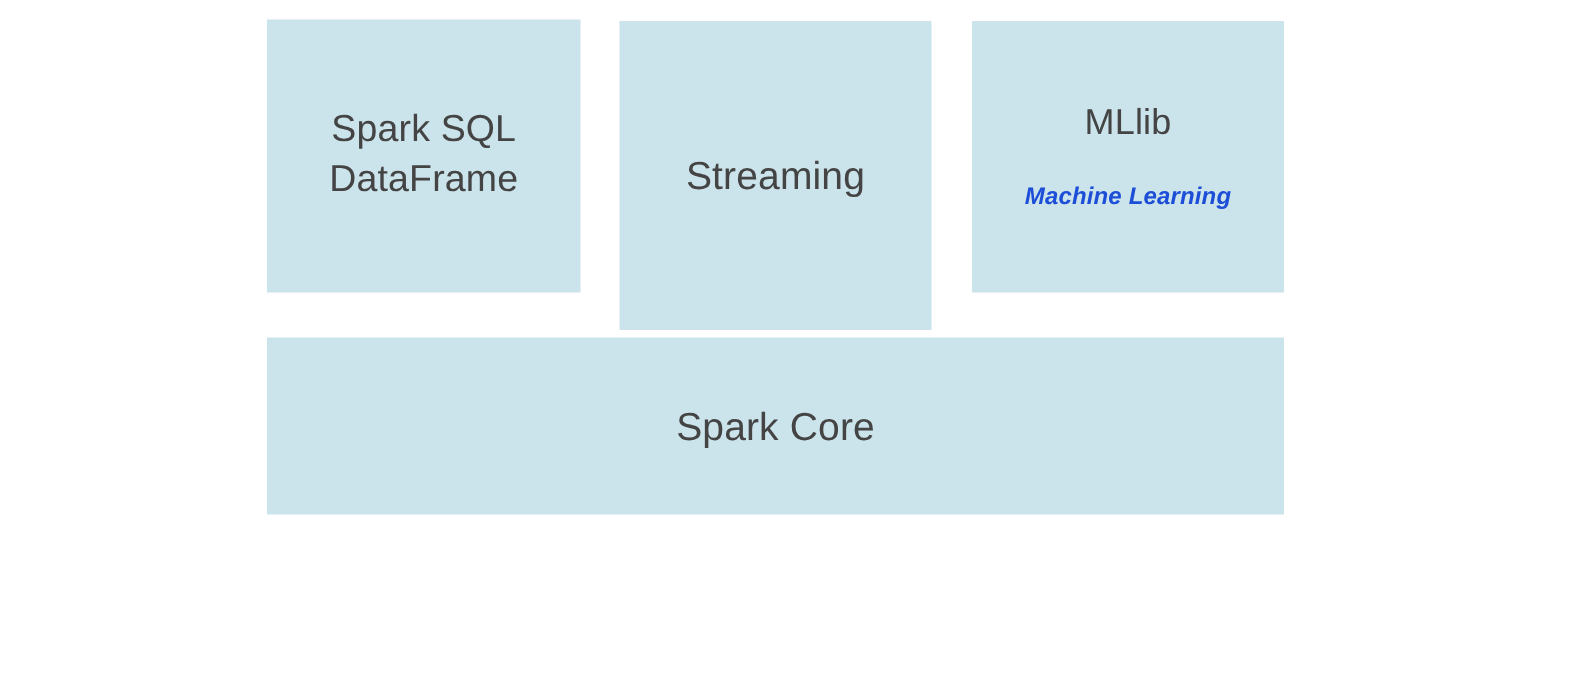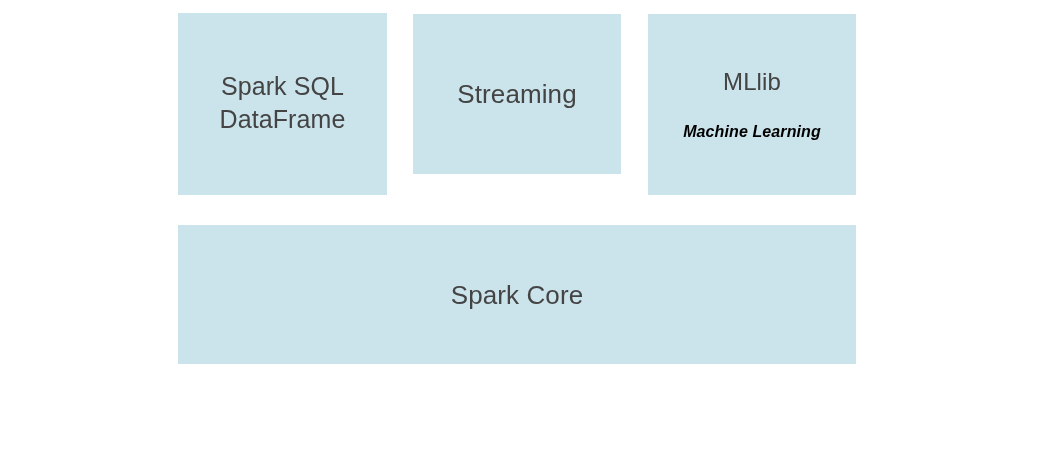--- a/index.html
+++ b/index.html
@@ -32,21 +32,21 @@
   }
   .block-title {
     display: block;
     white-space: pre-line;
     color: #444444;
   }
   .block-subtitle {
     display: block;
     font-style: italic;
     font-weight: bold;
-    color: #000000;
+    color: #1d4ed8;
   }
 
   
   #block-spark-sql {
     left: 178px;
     top: 13px;
     width: 209px;
     height: 182px;
     background: #cbe3ea;
   }
@@ -55,21 +55,21 @@
     line-height: 33px;
     letter-spacing: 0.1px;
     margin-top: -3px;
   }
 
   
   #block-streaming {
     left: 413px;
     top: 14px;
     width: 208px;
-    height: 160px;
+    height: 206px;
     background: #cbe3ea;
   }
   #block-streaming .block-title {
     font-size: 26px;
     line-height: 32px;
     letter-spacing: 0.1px;
   }
 
   
   #block-mllib {
@@ -90,21 +90,21 @@
     line-height: 22px;
     letter-spacing: 0.1px;
     margin-top: 1px;
   }
 
   
   #block-spark-core {
     left: 178px;
     top: 225px;
     width: 678px;
-    height: 139px;
+    height: 118px;
     background: #cbe3ea;
   }
   #block-spark-core .block-title {
     font-size: 26px;
     line-height: 32px;
     letter-spacing: 0.1px;
   }
 </style>
 </head>
 <body>

